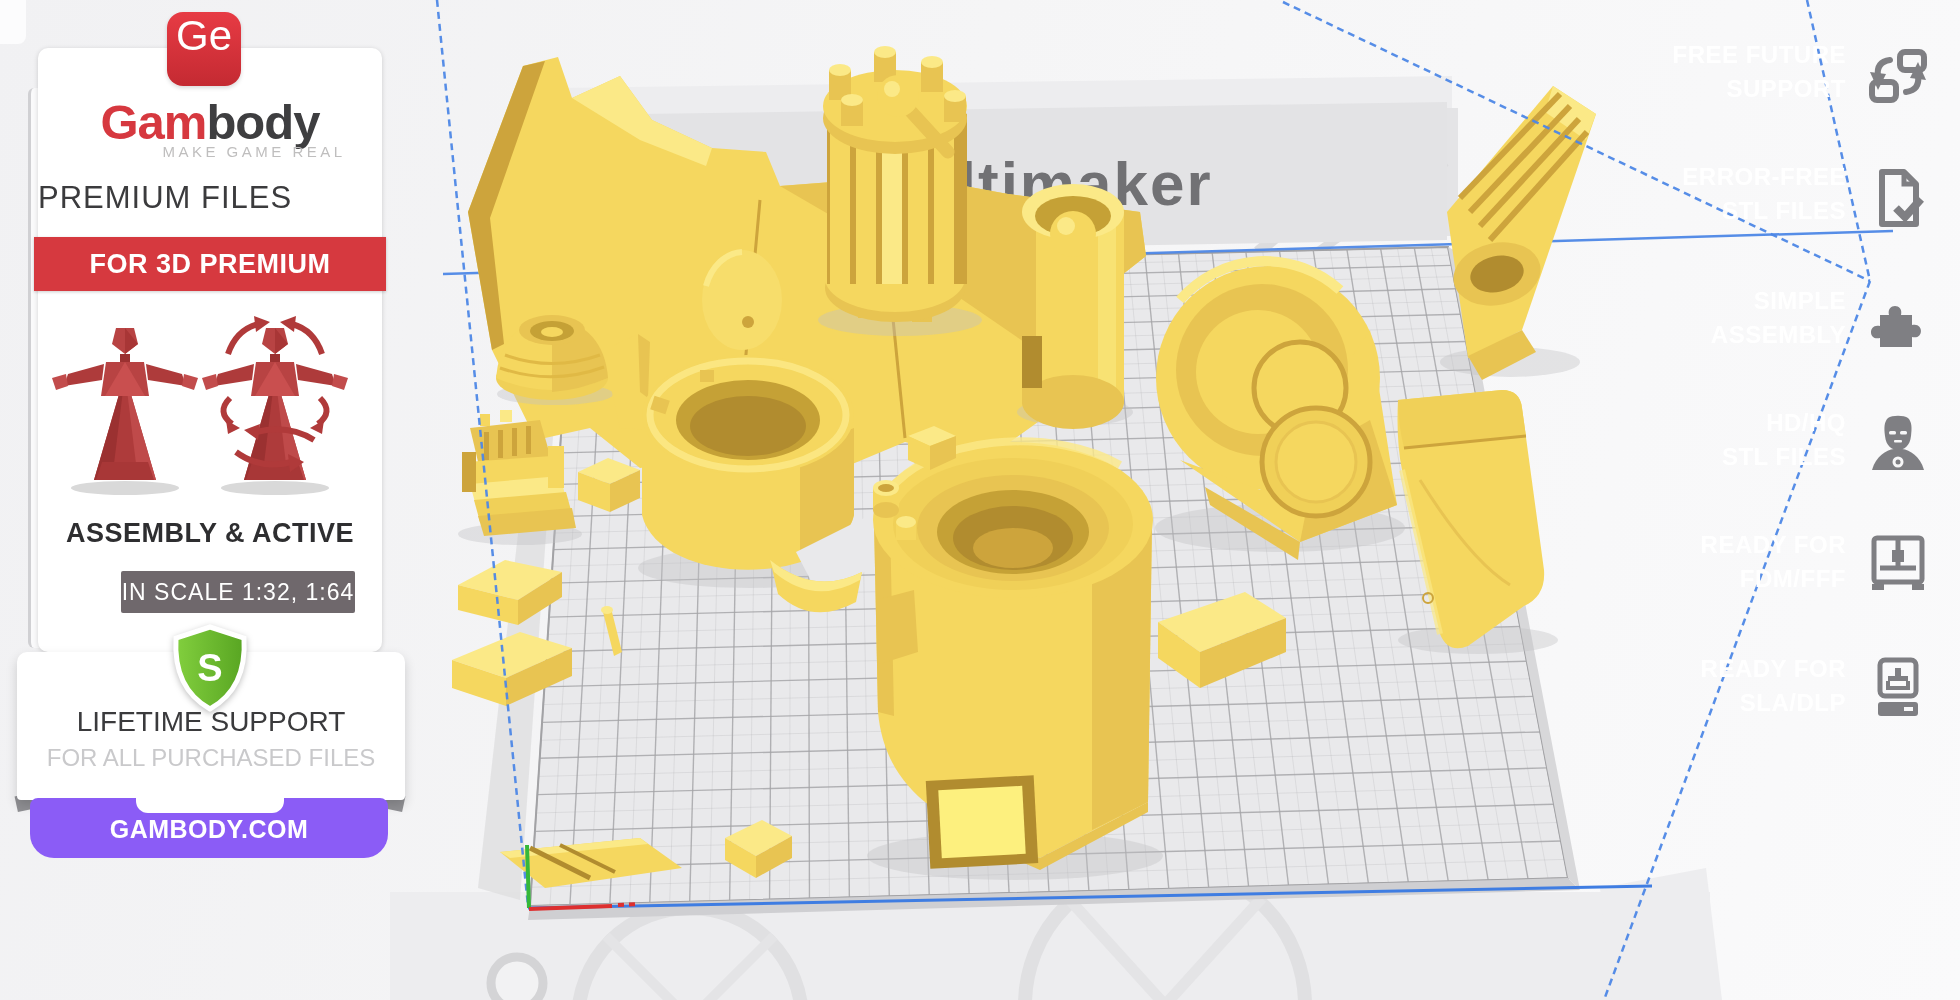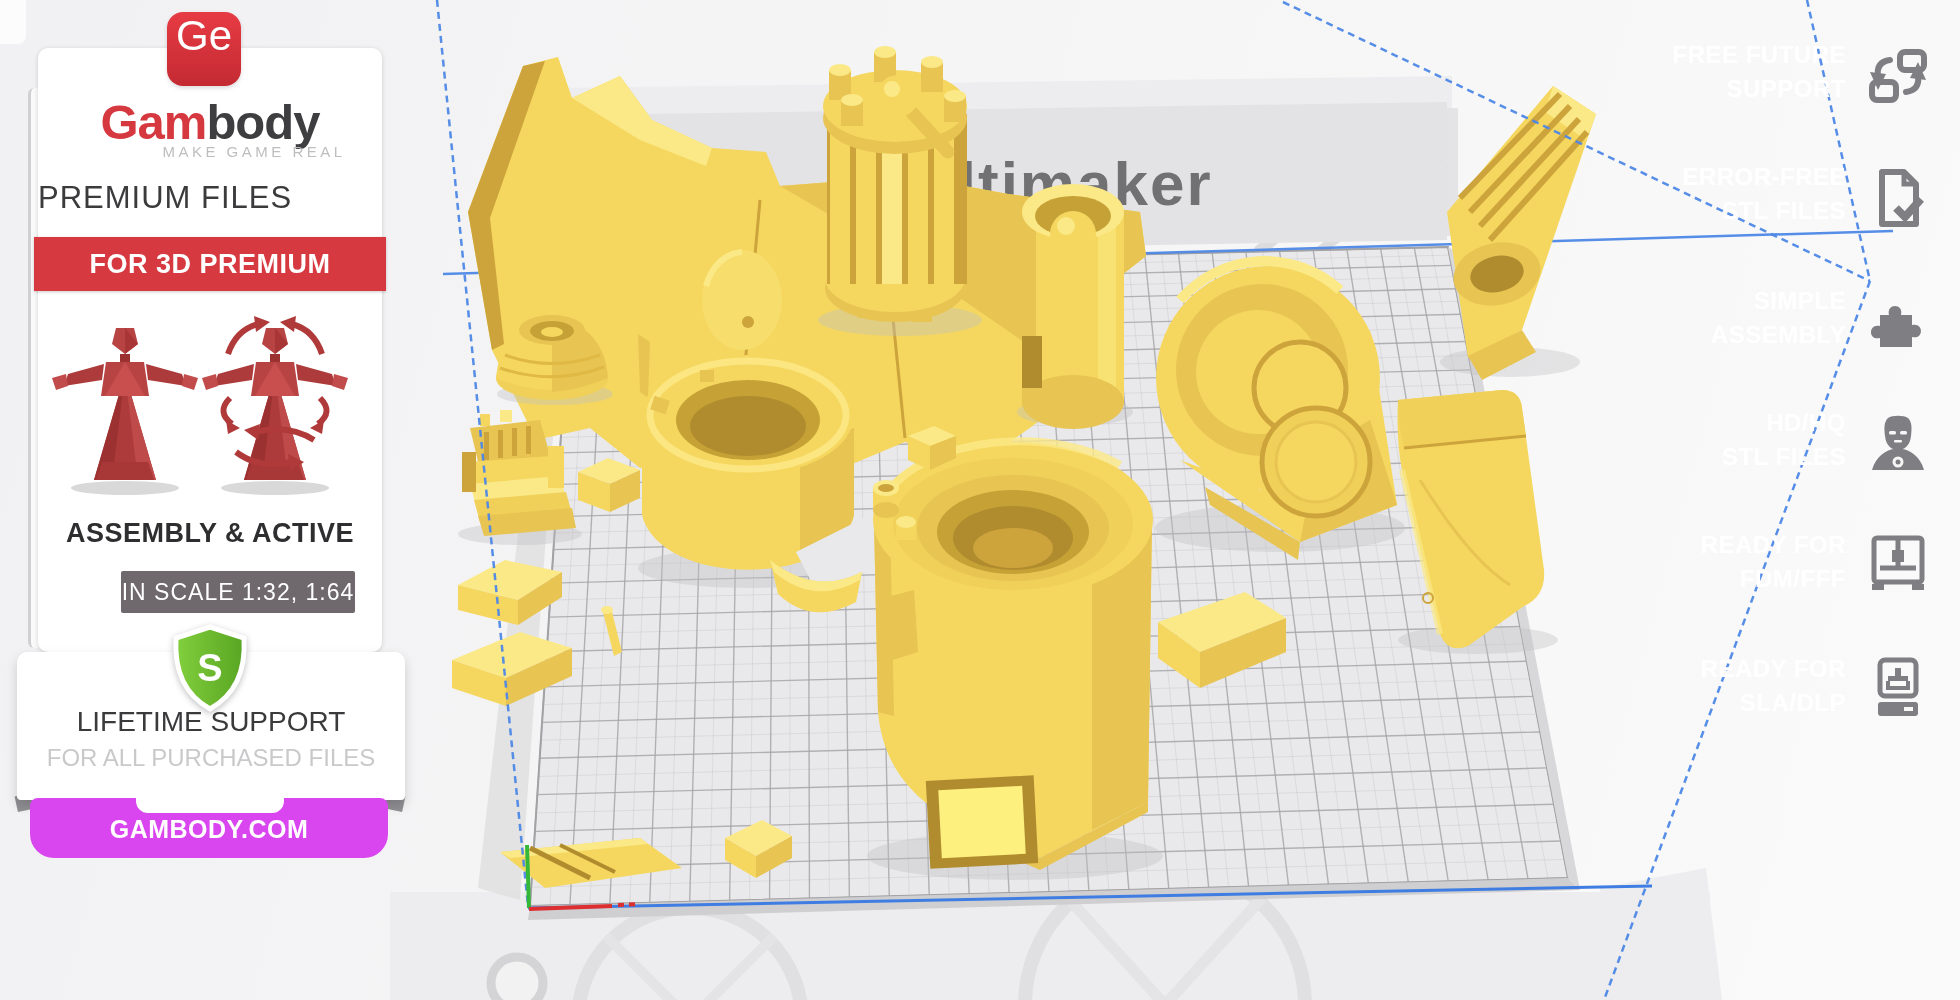--- a/index.html
+++ b/index.html
@@ -26,21 +26,21 @@
   .caption{left:38px;top:518px;width:344px;text-align:center;font-size:27px;font-weight:bold;color:#2e2e30;letter-spacing:.5px;z-index:3;}
   .scale-badge{left:93px;top:571px;width:234px;height:42px;background:#6f686c;z-index:3;display:flex;align-items:center;justify-content:center;
     color:#fff;font-size:23px;letter-spacing:1px;border-radius:2px;margin-left:28px;}
   .shield{left:166px;top:623px;width:88px;height:90px;z-index:6;filter:drop-shadow(0 2px 3px rgba(0,0,0,.25));}
   .card2{left:17px;top:652px;width:388px;height:148px;background:#fff;border-radius:10px 10px 4px 4px;box-shadow:0 5px 12px rgba(0,0,0,.16);z-index:4;}
   .support-title{left:17px;top:706px;width:388px;text-align:center;font-size:28px;color:#3a3a3c;z-index:5;}
   .support-sub{left:17px;top:744px;width:388px;text-align:center;font-size:24px;color:#c9c9cb;z-index:5;}
   .clip{width:22px;height:16px;background:#909094;z-index:3;}
   .clip-l{left:16px;top:794px;transform:rotate(-12deg);}
   .clip-r{left:382px;top:794px;transform:rotate(12deg);}
-  .footer{left:30px;top:798px;width:358px;height:60px;background:#d946ef;border-radius:8px 8px 24px 24px;z-index:5;
+  .footer{left:30px;top:798px;width:358px;height:60px;background:#8b5cf6;border-radius:8px 8px 24px 24px;z-index:5;
     display:flex;align-items:center;justify-content:center;color:#fff;font-size:25px;font-weight:bold;letter-spacing:.5px;padding-top:2px;box-sizing:border-box;}
   .notch{left:136px;top:798px;width:148px;height:15px;background:#fff;border-radius:0 0 12px 12px;z-index:6;}
   
   #features{position:absolute;left:0;top:0;width:1960px;height:1000px;z-index:5;margin-top:8px;}
   .feat-icon{position:absolute;left:1866px;width:64px;height:64px;}
   .feat-label{position:absolute;left:1620px;width:226px;text-align:right;color:#ffffff;font-size:24px;font-weight:bold;line-height:34px;letter-spacing:.5px;}
   
   .yb{fill:#f5d75f;} .yl{fill:#fbe987;} .ym{fill:#e8c452;} .ymd{fill:#f0d058;}
   .yd{fill:#cda43c;} .yp{fill:#b18c2f;} .yh{fill:#c5a136;}
   .ysh{fill:#bfbfc3;opacity:.38;}

